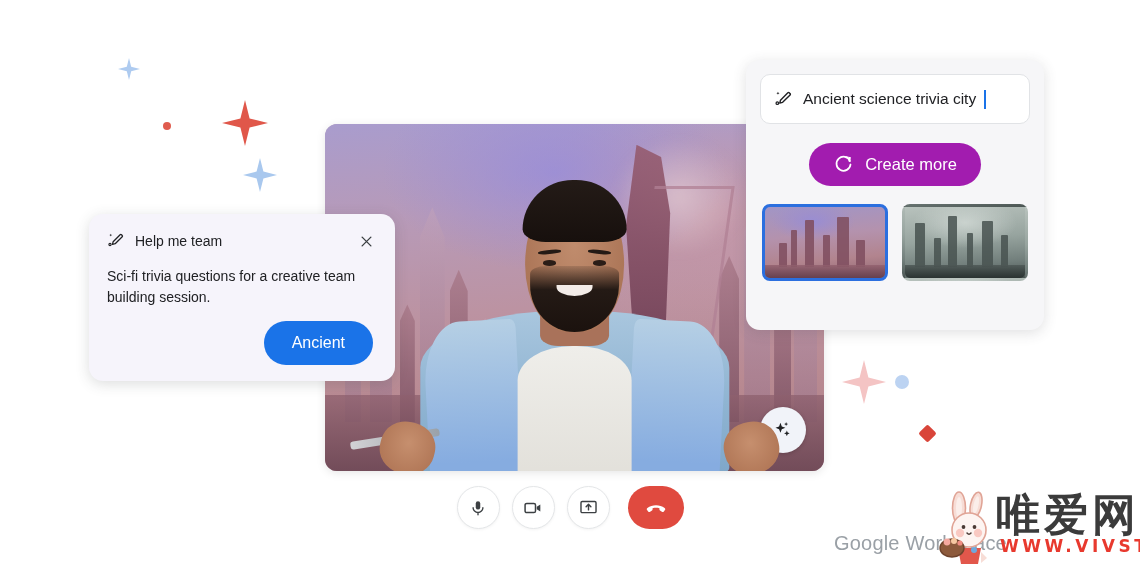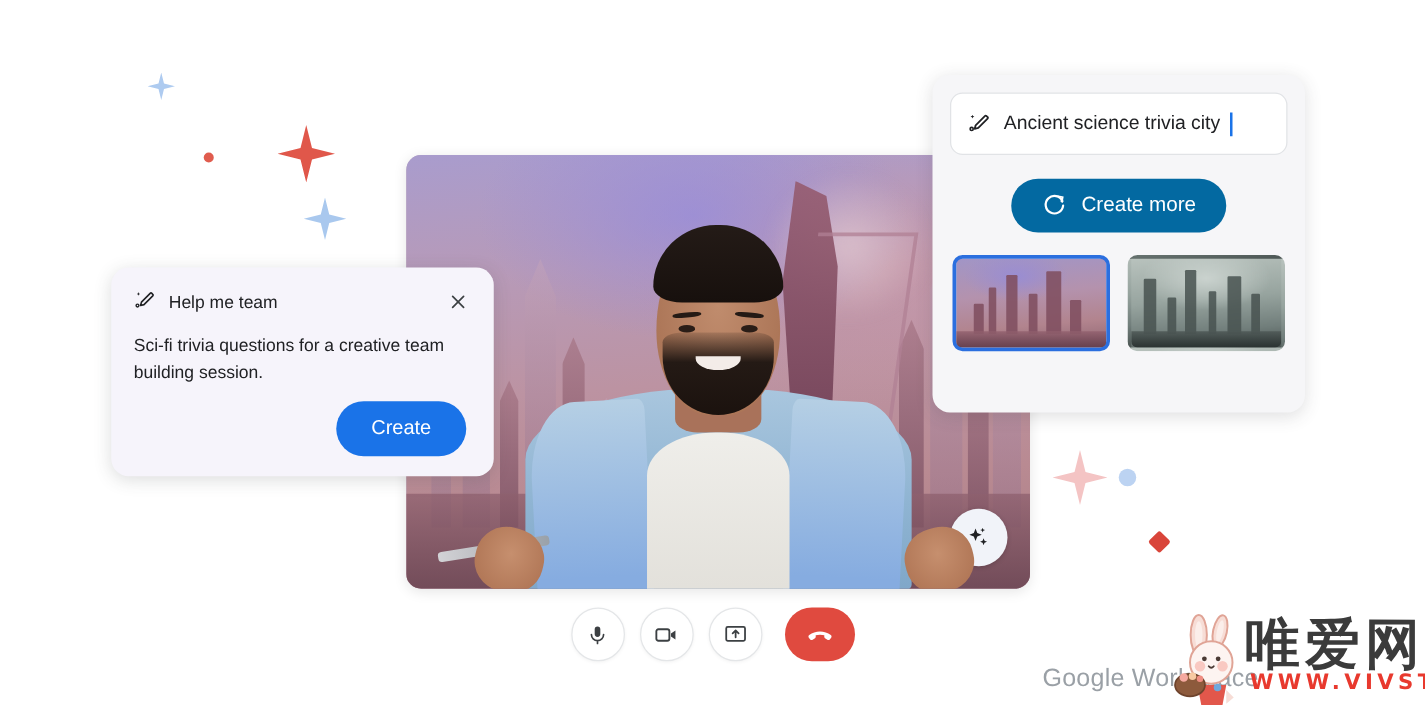--- a/index.html
+++ b/index.html
@@ -194,21 +194,21 @@
   #prompt-text {
     font-size: 15.5px; color:#202124; white-space:nowrap;
     font-family:"Liberation Sans", sans-serif;
   }
   #prompt-caret {
     width:1.6px; height:19px; background:#1a73e8; margin-left:-2px;
   }
   #create-more-btn {
     margin: 19px auto 0; display:flex; align-items:center; gap:11px;
     height: 43px; padding: 0 24px; border:none; border-radius: 22px;
-    background:#0369a1; color:#fff; font-size: 16.5px; cursor:pointer;
+    background:#a21caf; color:#fff; font-size: 16.5px; cursor:pointer;
     font-family:"Liberation Sans", sans-serif;
   }
   #thumb-row { display:flex; gap:14px; margin-top: 18px; justify-content:center; }
   .thumb {
     width: 126px; height: 77px; border-radius: 8px; overflow:hidden;
     cursor:pointer; position:relative; background:#ccc;
     border: 3px solid transparent;
   }
   .thumb.selected { border-color:#2b6fdf; }
   .thumb-a {
@@ -345,21 +345,21 @@
         <circle cx="4.0" cy="16.6" r="1.5" fill="none" stroke="#202124" stroke-width="1.5"></circle>
       </svg>
       <span id="help-title">Help me team</span>
       <button id="help-close">
         <svg width="15" height="15" viewBox="0 0 24 24">
           <path stroke="#3c4043" stroke-width="2.2" stroke-linecap="round" d="M5 5l14 14M19 5L5 19"></path>
         </svg>
       </button>
     </div>
     <div id="help-body">Sci-fi trivia questions for a creative team building session.</div>
-    <button id="help-create-btn">Create</button>
+    <button id="help-create-btn">Ancient</button>
   </div>
 
   <div id="ai-panel">
     <div id="prompt-field" title="Describe an image">
       <svg width="19" height="19" viewBox="0 0 24 24">
         <path fill="none" stroke="#202124" stroke-width="1.8" stroke-linecap="round" stroke-linejoin="round" d="M20.3 4.6l-1.0-1.0c-.5-.5-1.3-.5-1.8 0L8.2 12.9l-.9 3.6 3.6-.9 9.4-9.3c.5-.5.5-1.3 0-1.7z"></path>
         <path fill="#202124" d="M5.0 2.2l.55 1.4 1.4.55-1.4.55L5.0 6.1l-.55-1.4-1.4-.55 1.4-.55z"></path>
         <circle cx="4.2" cy="16.6" r="1.6" fill="none" stroke="#202124" stroke-width="1.6"></circle>
       </svg>
       <span id="prompt-text">Ancient science trivia city</span>

